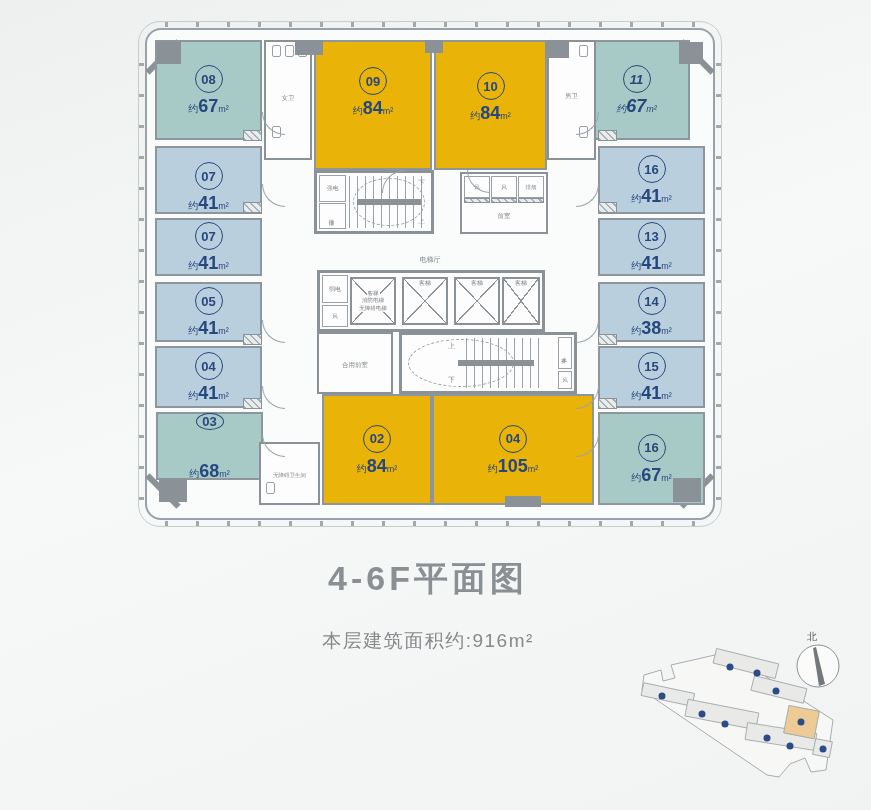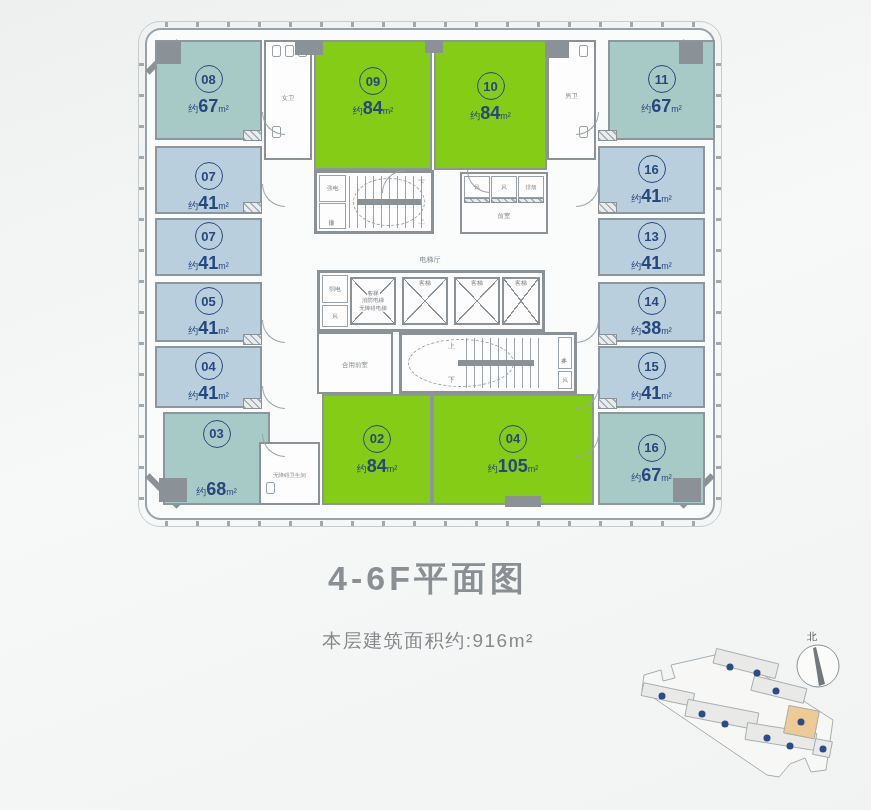--- a/index.html
+++ b/index.html
@@ -13,21 +13,21 @@
   .tick-h{position:absolute;left:18px;right:18px;height:5px;
           background:repeating-linear-gradient(90deg,#a0a9ae 0 3px,transparent 3px 31px);}
   .tick-v{position:absolute;top:18px;bottom:18px;width:5px;
           background:repeating-linear-gradient(0deg,#a0a9ae 0 3px,transparent 3px 31px);}
   .chamfer{position:absolute;width:44px;height:6px;background:#8a9298;}
   
   .unit{position:absolute;border:2px solid #8d969c;box-sizing:border-box;
         display:flex;flex-direction:column;align-items:center;justify-content:center;gap:4px;}
   .unit.teal{background:#a7cac7;}
   .unit.blue{background:#b9cfdd;}
-  .unit.gray{background:#84cc16;}
+  .unit.gray{background:#eab308;}
   .ucircle{width:28px;height:28px;box-sizing:border-box;border:1.6px solid #27477f;border-radius:50%;
            color:#27477f;font-size:13px;font-weight:bold;display:flex;align-items:center;justify-content:center;}
   .uarea{color:#27477f;white-space:nowrap;line-height:1;}
   .uarea .ap{font-size:10px;}
   .uarea .av{font-size:18px;font-weight:bold;}
   .uarea .au{font-size:9px;}
   
   .room{position:absolute;background:#fdfdfd;border:2px solid #8a9298;box-sizing:border-box;}
   .thick{border-width:3px;}
   .lbl{position:absolute;color:#84898d;font-size:6.5px;line-height:1.1;white-space:nowrap;}
@@ -89,26 +89,26 @@
       <span class="uarea"><span class="ap">约</span><span class="av">41</span><span class="au">m²</span></span>
     </div>
     <div class="unit blue" style="left:8px;top:252px;width:107px;height:60px;">
       <span class="ucircle">05</span>
       <span class="uarea"><span class="ap">约</span><span class="av">41</span><span class="au">m²</span></span>
     </div>
     <div class="unit blue" style="left:8px;top:316px;width:107px;height:62px;">
       <span class="ucircle">04</span>
       <span class="uarea"><span class="ap">约</span><span class="av">41</span><span class="au">m²</span></span>
     </div>
-    <div class="unit teal" style="left:16px;top:382px;width:107px;height:93px;gap:32px;">
+    <div class="unit teal" style="left:9px;top:382px;width:107px;height:68px;gap:32px;">
       <span class="ucircle">03</span>
       <span class="uarea"><span class="ap">约</span><span class="av">68</span><span class="au">m²</span></span>
     </div>
 
-    <div class="unit teal" style="left:461px;top:10px;width:107px;height:100px;">
+    <div class="unit teal" style="left:436px;top:10px;width:107px;height:100px;font-style:italic;">
       <span class="ucircle">11</span>
       <span class="uarea"><span class="ap">约</span><span class="av">67</span><span class="au">m²</span></span>
     </div>
     <div class="unit blue" style="left:451px;top:116px;width:107px;height:68px;">
       <span class="ucircle">16</span>
       <span class="uarea"><span class="ap">约</span><span class="av">41</span><span class="au">m²</span></span>
     </div>
     <div class="unit blue" style="left:451px;top:188px;width:107px;height:58px;">
       <span class="ucircle">13</span>
       <span class="uarea"><span class="ap">约</span><span class="av">41</span><span class="au">m²</span></span>

